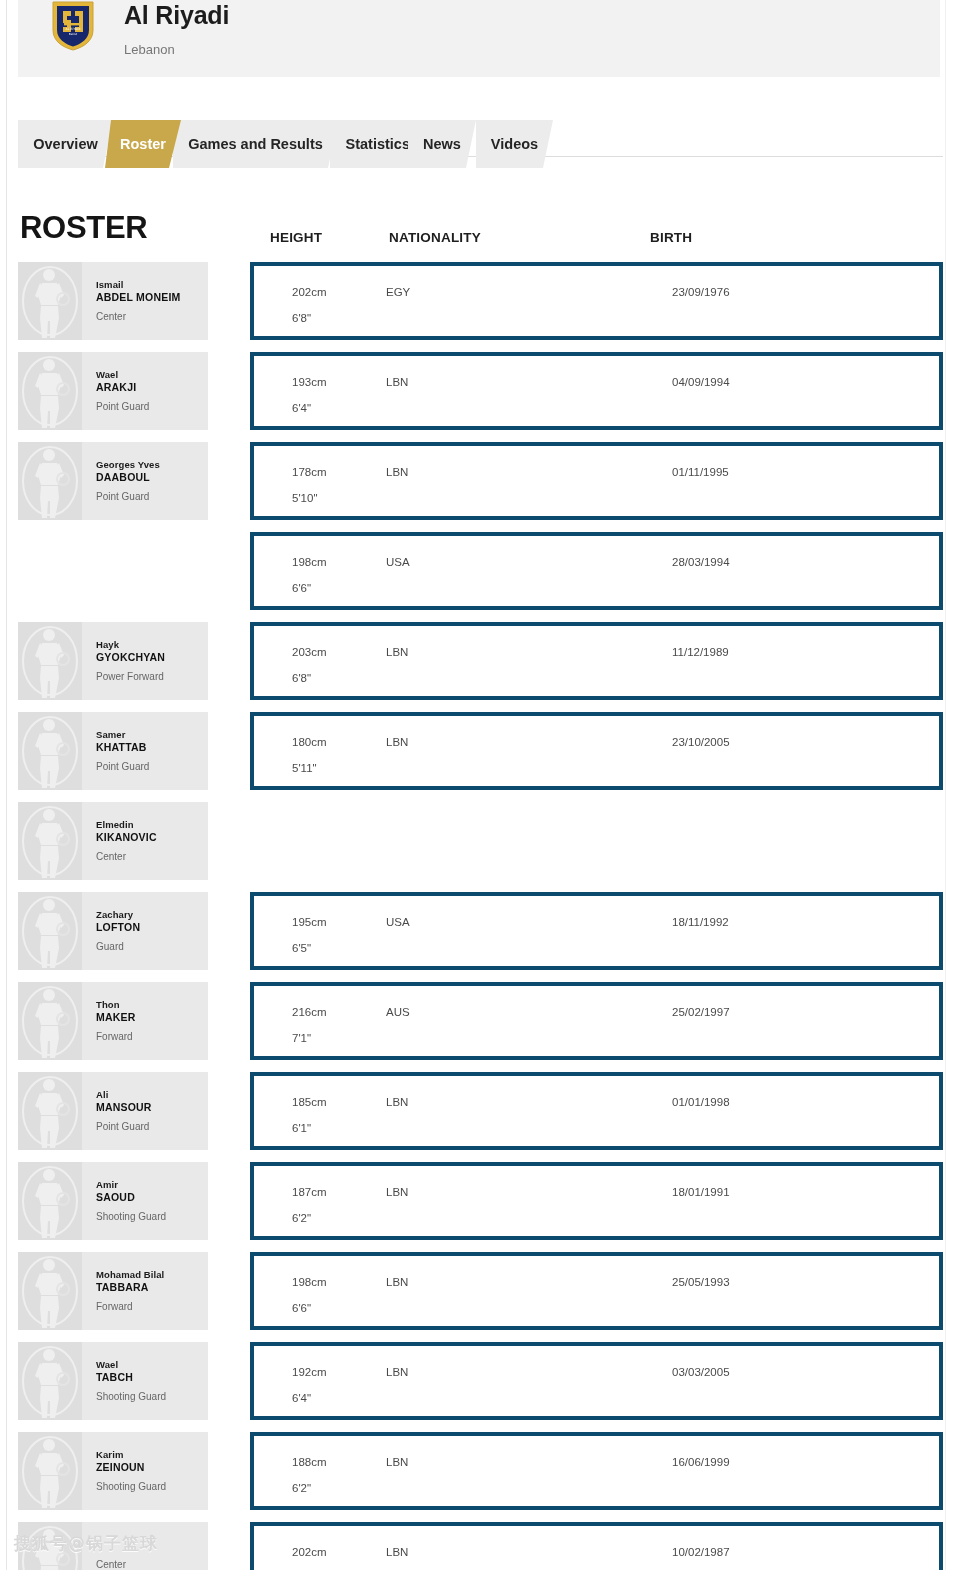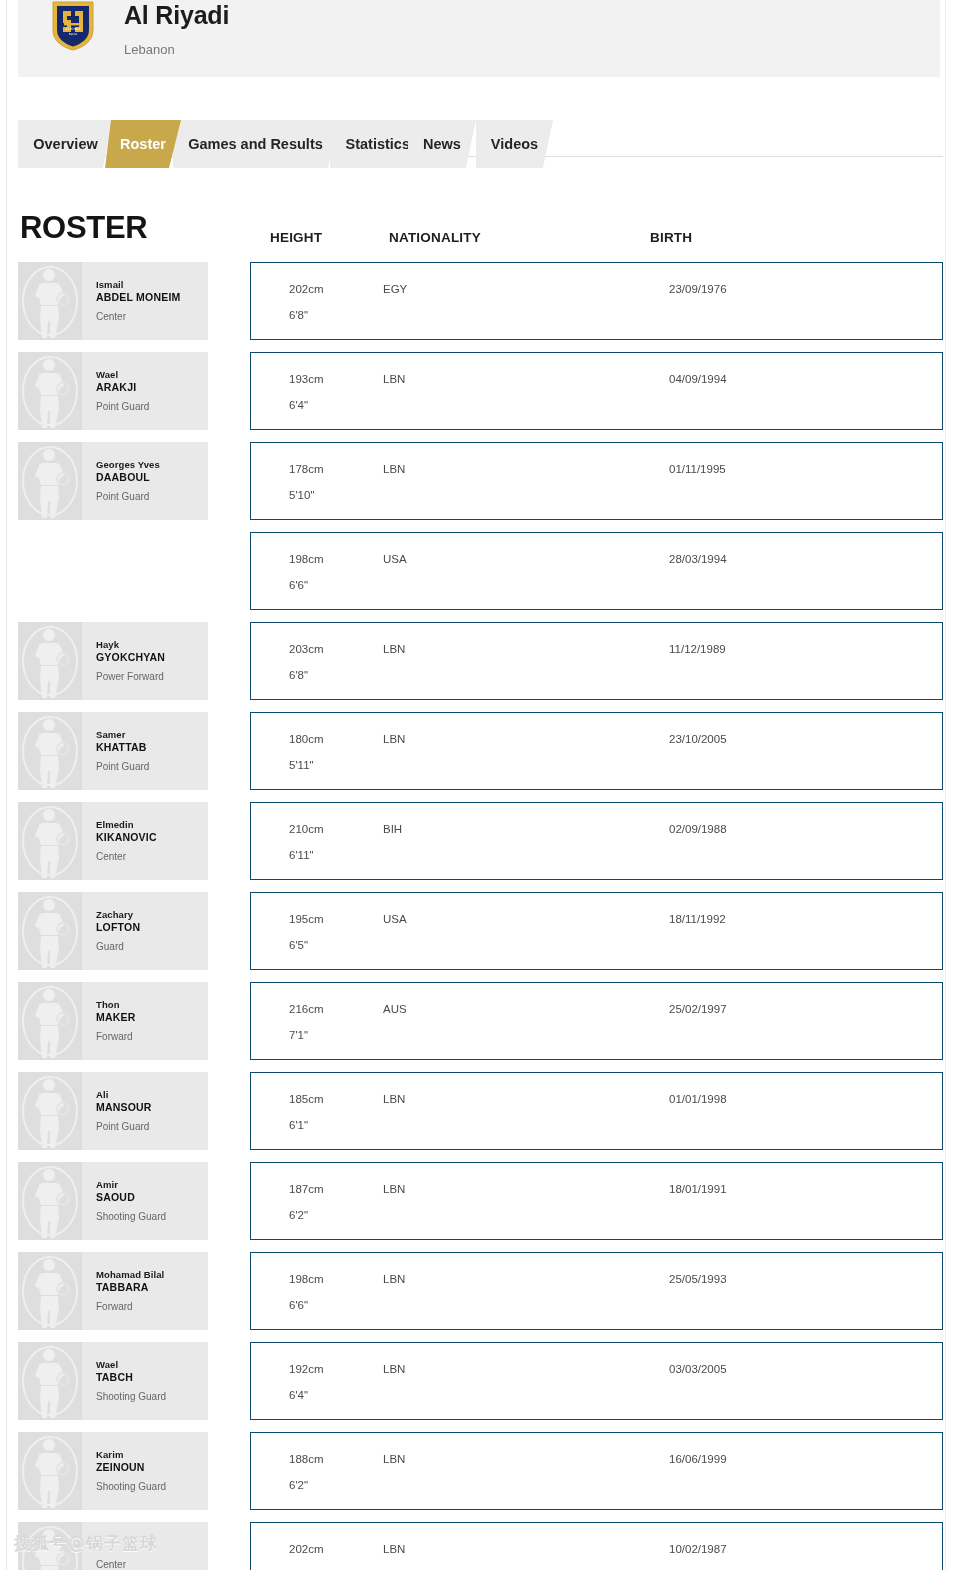--- a/index.html
+++ b/index.html
@@ -100,21 +100,21 @@
   }
   .player-row {
     position: relative;
     height: 78px;
     margin-bottom: 12px;
   }
   .player-card {
     position: absolute; left: 232px; top: 0;
     width: 693px; height: 78px;
     background: #ffffff;
-    border: 1px solid #0c4a6e;
+    border: 4px solid #0c4a6e;
   }
   .player-left {
     position: absolute; left: 0; top: 0;
     width: 190px; height: 78px;
     background: #e9e9e9;
     display: flex; align-items: center;
   }
   .player-thumb {
     position: relative;
     width: 64px; height: 78px;
@@ -346,26 +346,20 @@
             </svg>
           </div>
           <div class="player-ident">
             <div class="player-first">Samer</div>
             <div class="player-last">KHATTAB</div>
             <div class="player-pos">Point Guard</div>
           </div>
         </div>
       </div>
       <div class="player-row">
-        <div class="player-card">
-          <span class="cell cell-cm">210cm</span>
-          <span class="cell cell-ft">6'11"</span>
-          <span class="cell cell-nat">BIH</span>
-          <span class="cell cell-birth">02/09/1988</span>
-        </div>
         <div class="player-left">
           <div class="player-thumb">
             <svg width="64" height="78" viewBox="0 0 64 78">
               <ellipse cx="32" cy="39" rx="27" ry="34" fill="none" stroke="#efefef" stroke-width="2"></ellipse>
               <circle cx="31" cy="13" r="6" fill="#efefef"></circle>
               <path d="M24 21 h15 l4 12 -3 10 h-17 l-3 -10 z" fill="#efefef"></path>
               <path d="M22 21 l-5 13 3 2 5 -11 z" fill="#efefef"></path>
               <path d="M41 21 l5 12 -3 3 -5 -11 z" fill="#efefef"></path>
               <path d="M23 44 h17 l1 12 -4 20 h-5 l0 -17 -2 0 -1 17 h-5 l-2 -20 z" fill="#efefef"></path>
               <circle cx="45" cy="37" r="6" fill="none" stroke="#e4e4e4" stroke-width="2"></circle>

